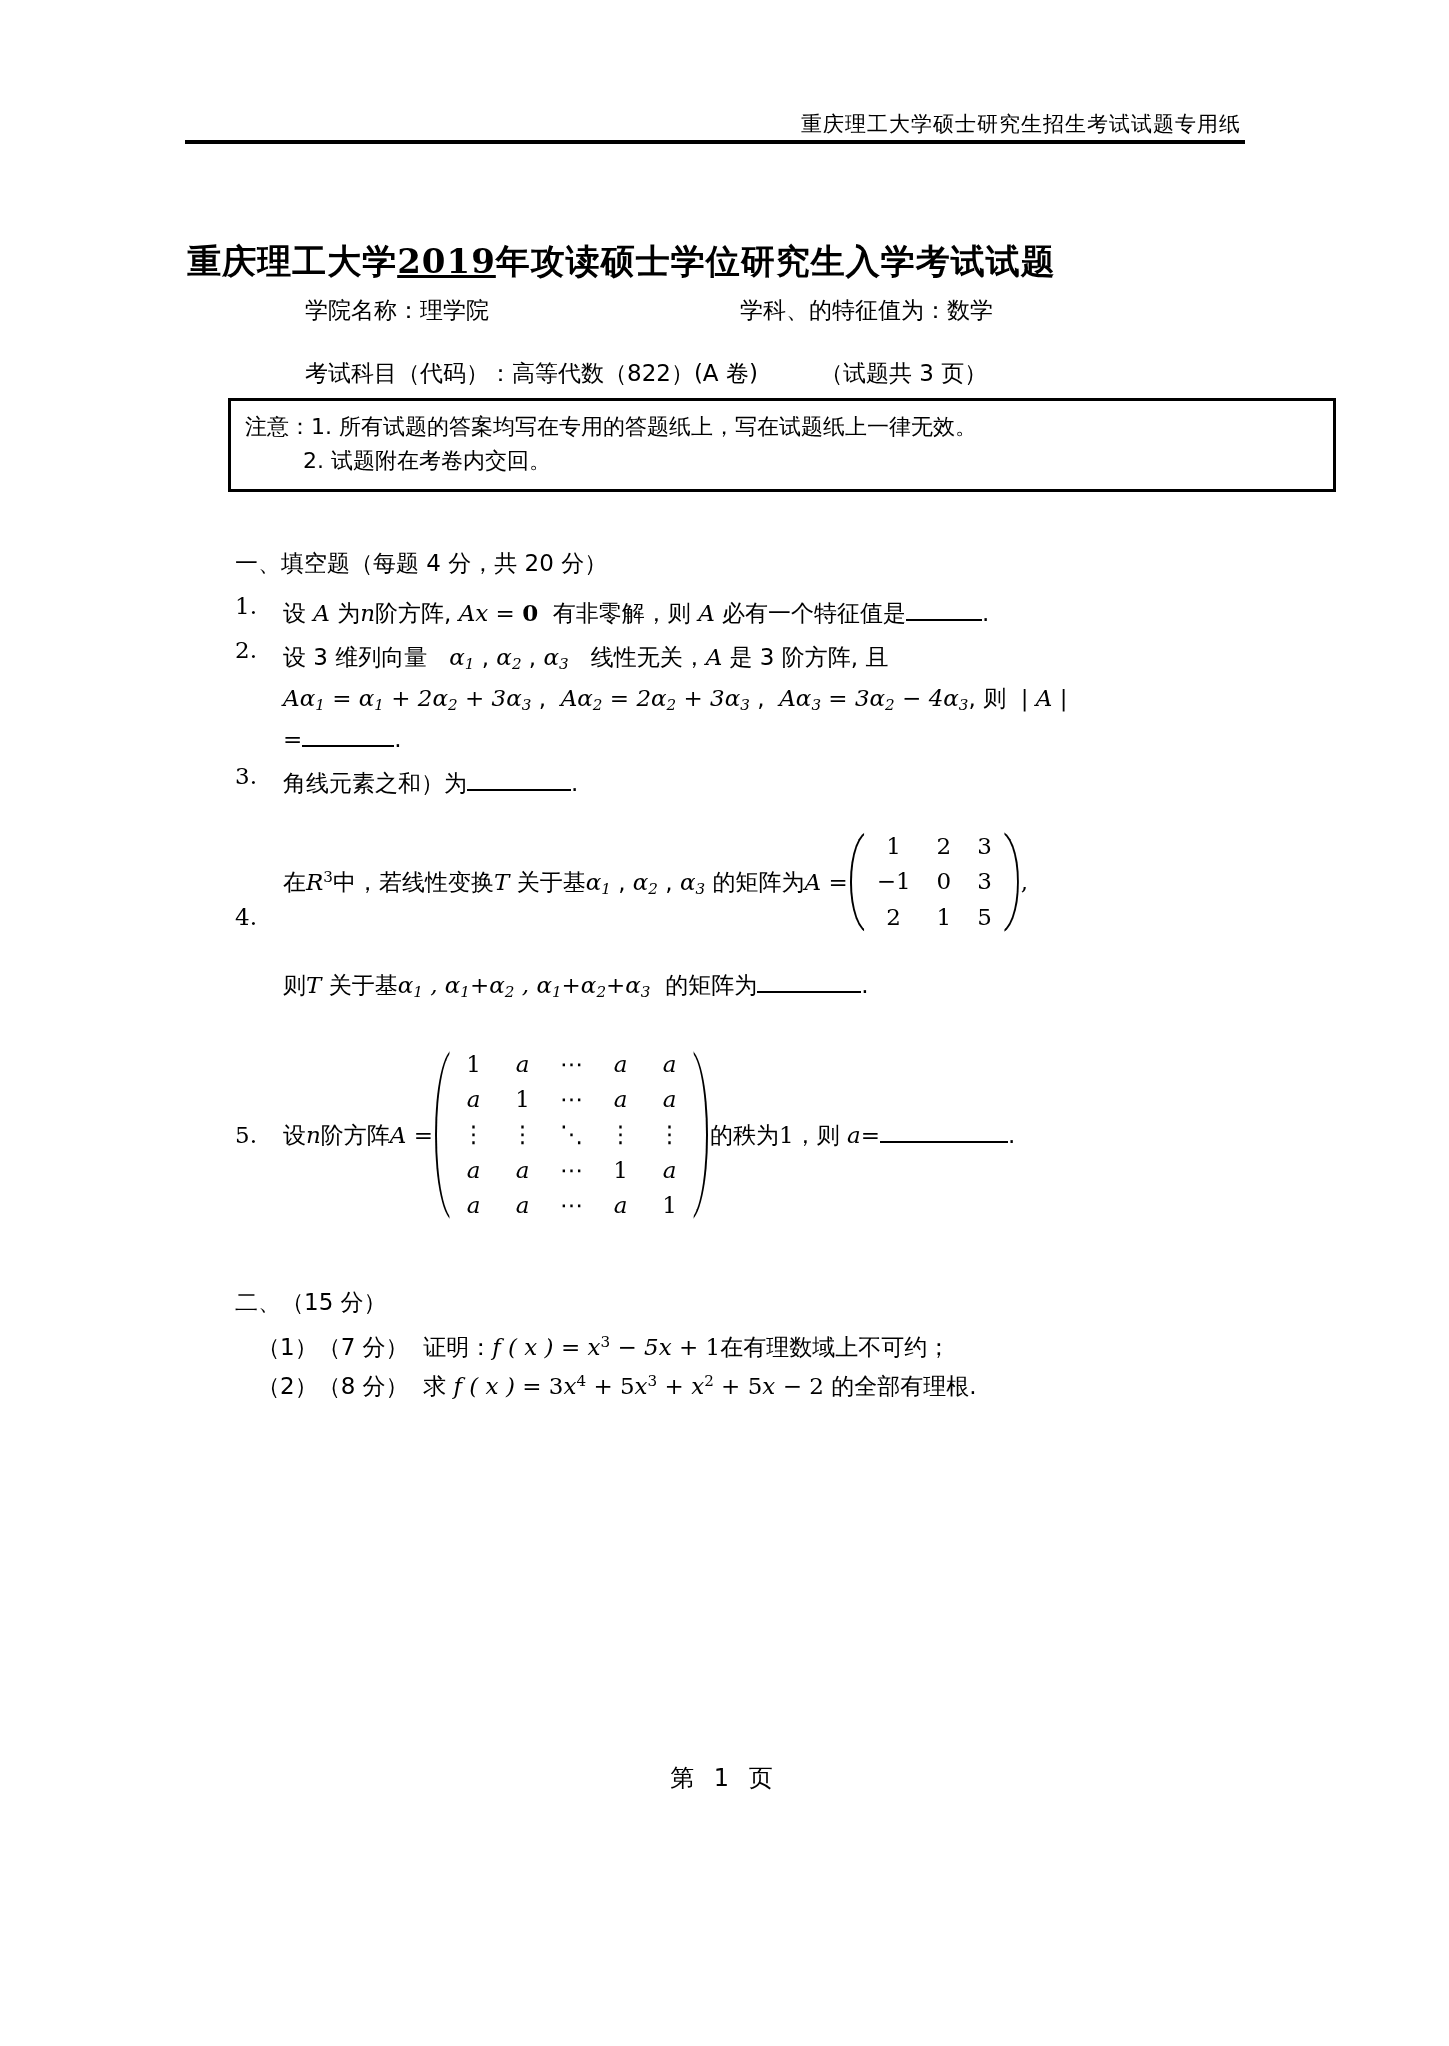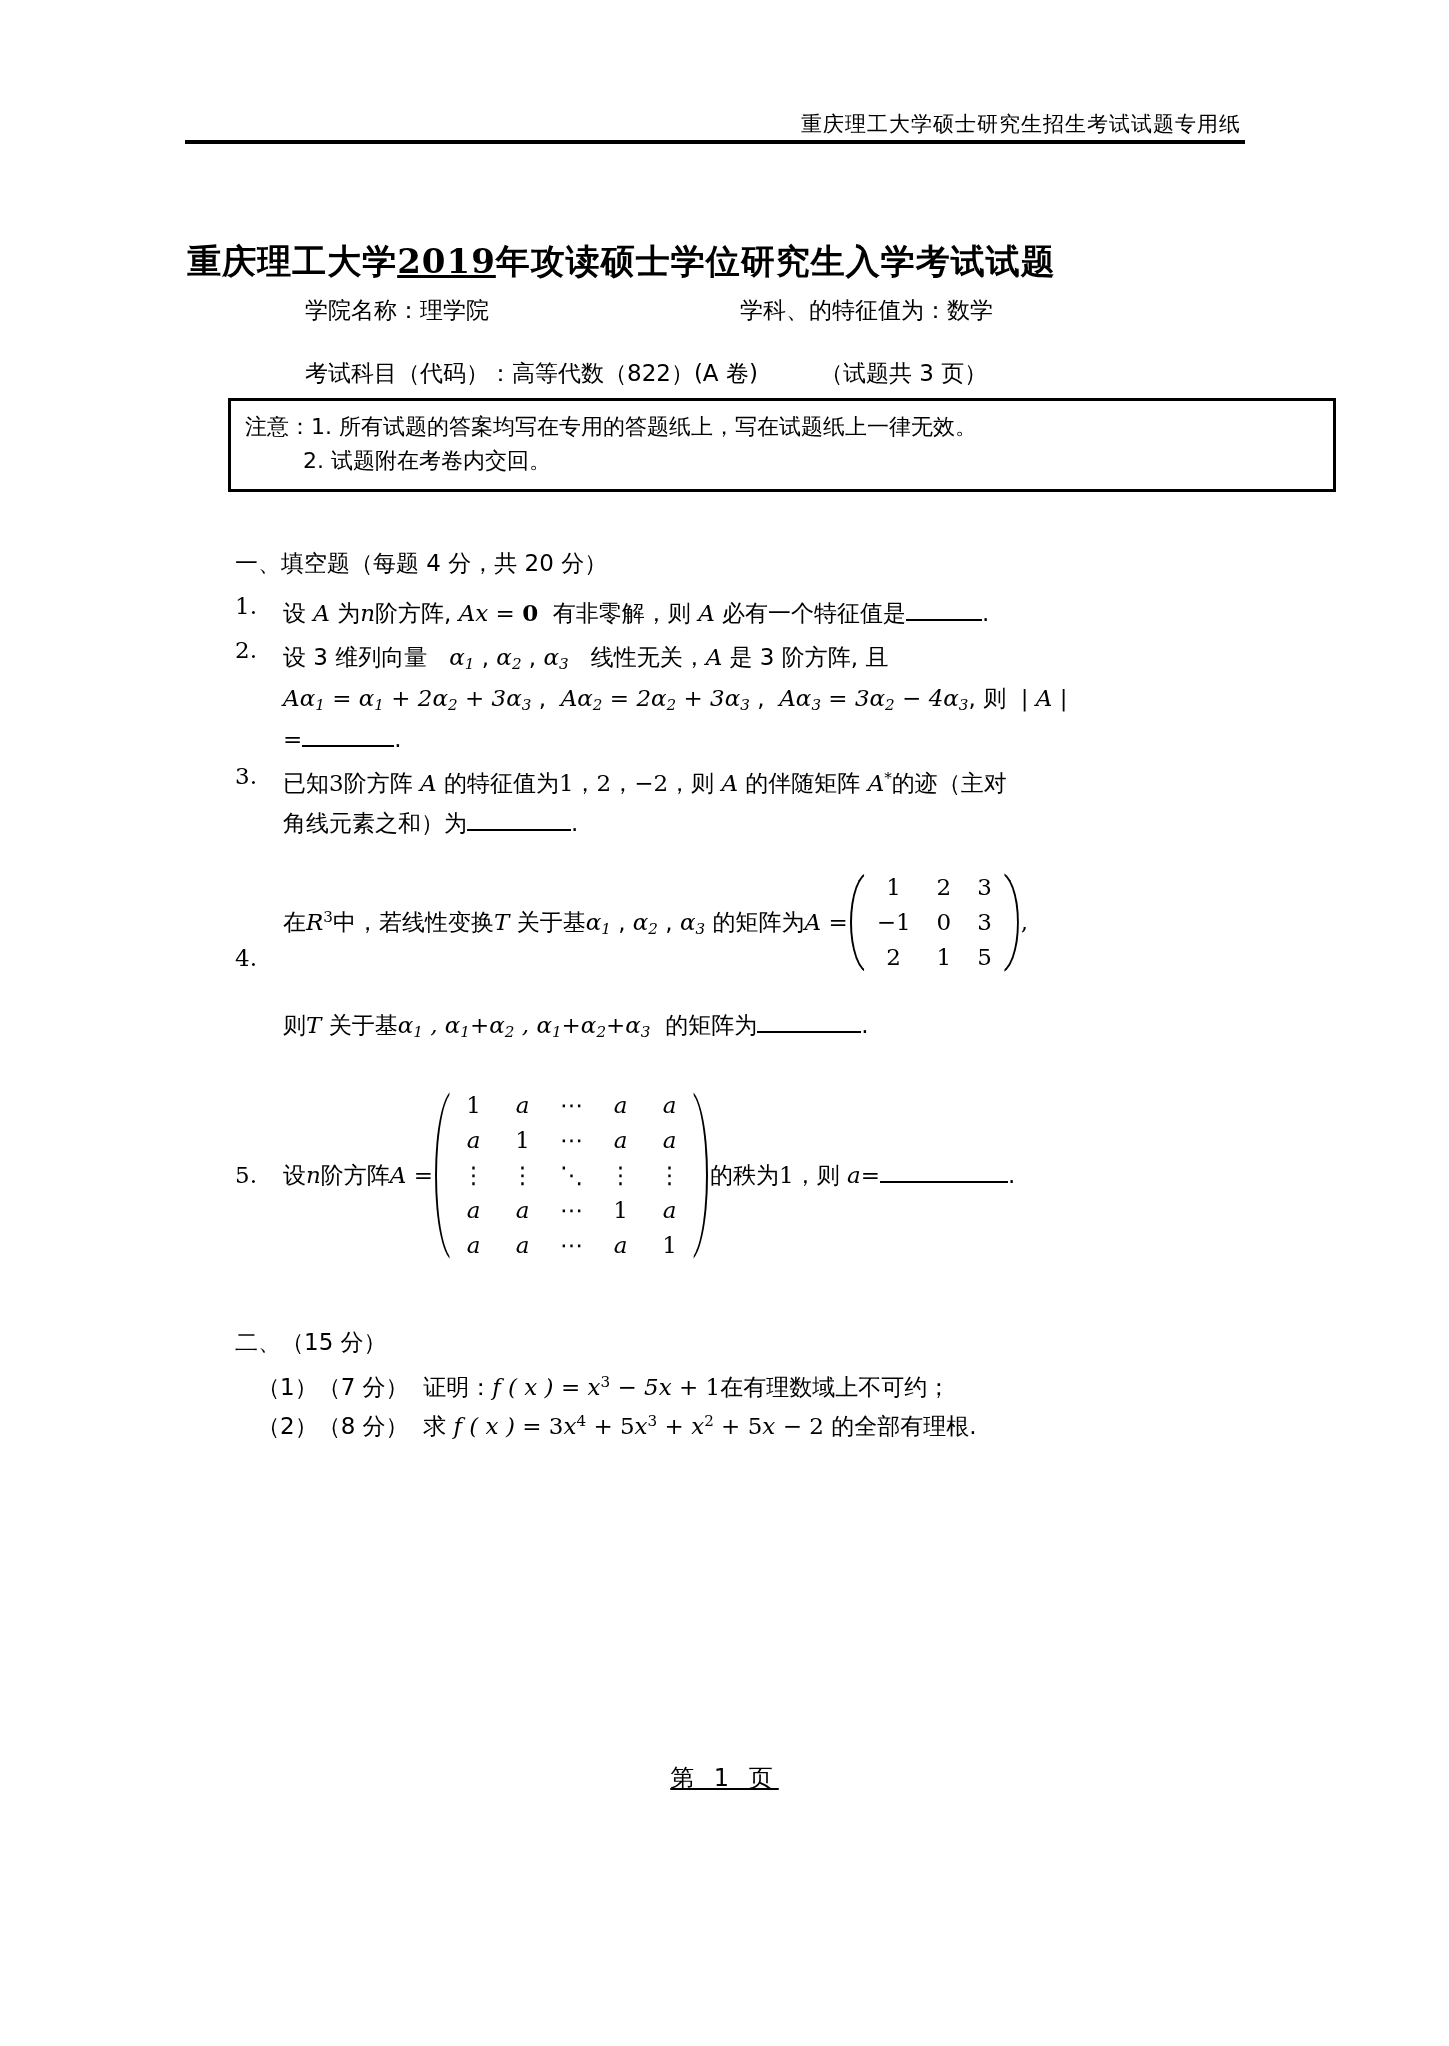--- a/index.html
+++ b/index.html
@@ -101,21 +101,21 @@
   .q4row { display:flex; align-items:center; margin-top:26px; }
   .q5row { display:flex; align-items:center; margin-top:42px; }
 
   .sec2 { margin-top:64px; }
   .p2row { margin-left:22px; margin-top:8px; font-size:23px;
            font-family:"DejaVu Sans","Liberation Sans",sans-serif; }
 
   .footer { position:absolute; left:0; top:1762px; width:1449px;
             text-align:center; font-size:24px;
             font-family:"DejaVu Sans","Liberation Sans",sans-serif;
-            letter-spacing:6px;text-decoration:underline; }
+            letter-spacing:6px; }
   .nowrap { white-space:nowrap; }
 </style>
 </head>
 <body>
 
 <div class="page">
 
   <div class="hdr-wrap">
     <div class="hdr-text">重庆理工大学硕士研究生招生考试试题专用纸</div>
     <div class="hdr-rule"></div>
@@ -171,23 +171,20 @@
         </div>
         <div>
           <span class="mn">=</span><span class="blank b2"></span><span>.</span>
         </div>
       </div>
     </div>
 
     <div class="qrow">
       <div class="qnum">3.</div>
       <div class="qbody">
-        <div>
-          <span>已知</span><span class="mn">3</span><span>阶方阵</span>&nbsp;<span class="mi">A</span>&nbsp;<span>的特征值为</span><span class="mn">1，2，−2</span><span>，则</span>&nbsp;<span class="mi">A</span>&nbsp;<span>的伴随矩阵</span>&nbsp;<span class="mi"><span>A</span><sup>*</sup></span><span>的迹（主对</span>
-        </div>
         <div>
           <span>角线元素之和）为</span><span class="blank b3"></span><span>.</span>
         </div>
       </div>
     </div>
 
     <div class="qrow q4row">
       <div class="qnum">4.</div>
       <div class="qbody">
         <div style="display:flex; align-items:center;">

